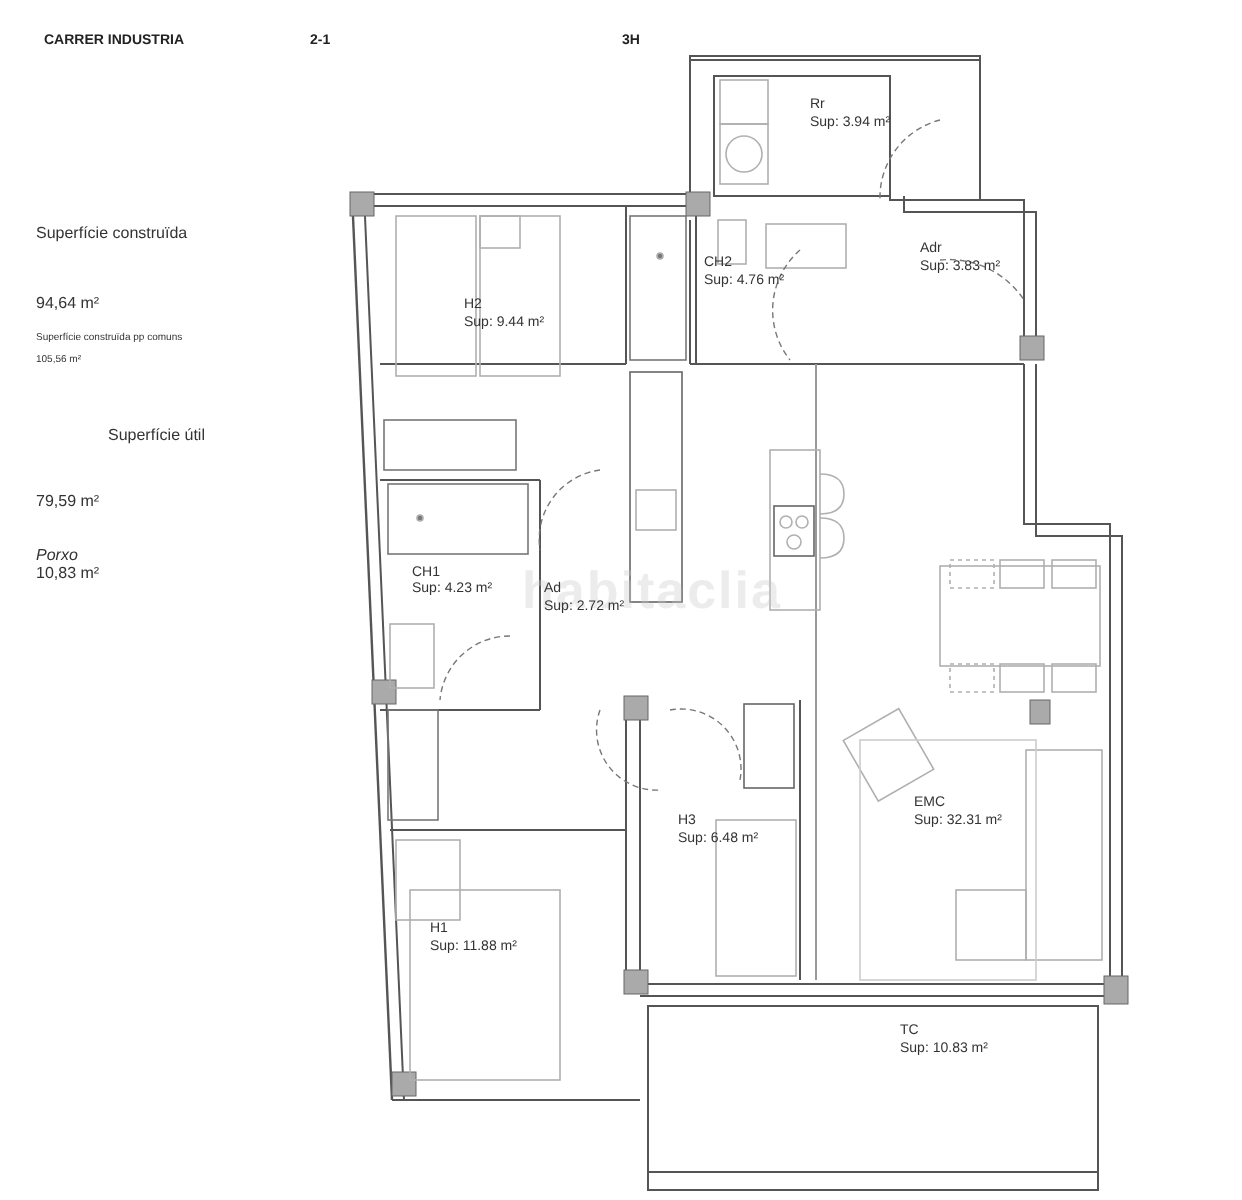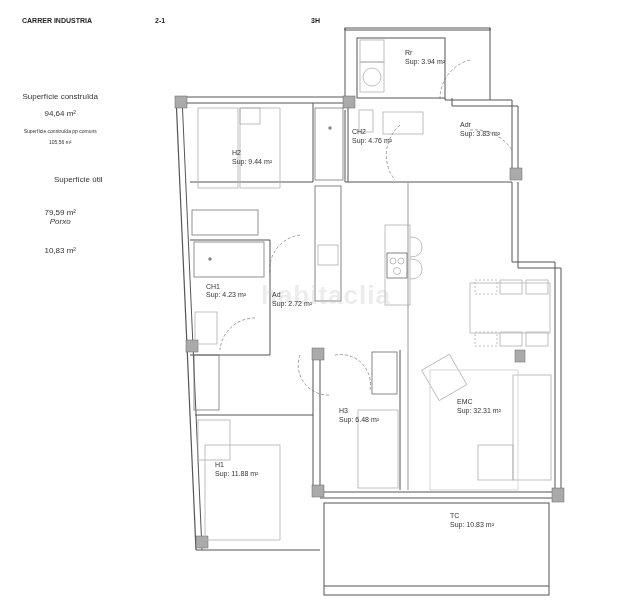--- a/index.html
+++ b/index.html
@@ -13,29 +13,29 @@
   .room { position:absolute; font-size:7px; line-height:9px; color:#333; white-space:nowrap; }
   .watermark { position:absolute; left:261px; top:280px; font-size:26px; color:rgba(200,200,200,0.35); font-weight:bold; letter-spacing:1px; }
 </style>
 </head>
 <body>
 
 <div class="hdr" style="left:22px;">CARRER INDUSTRIA</div>
 <div class="hdr" style="left:155px;">2-1</div>
 <div class="hdr" style="left:311px;">3H</div>
 
-<div class="side" style="top:92px;text-align:center;">
+<div class="side" style="top:112px;">
   <div class="lbl">Superfície construïda</div>
-  <div class="val" style="margin-top:8px;">94,64 m²</div>
+  <div class="val" style="margin-top:26px;">94,64 m²</div>
   <div class="small" style="margin-top:10px;">Superfície construïda pp comuns</div>
   <div class="small" style="margin-top:5px;">105,56 m²</div>
   <div class="lbl" style="margin-top:30px;margin-left:36px;">Superfície útil</div>
   <div class="val" style="margin-top:24px;">79,59 m²</div>
-  <div class="lbl" style="font-style:italic;">Porxo</div>
-  <div class="val" style="margin-top:20px;">10,83 m²</div>
+  <div class="lbl" style="margin-top:18px;font-style:italic;">Porxo</div>
+  <div class="val" style="margin-top:0;">10,83 m²</div>
 </div>
 
 <svg class="plan" width="621" height="600" viewBox="0 0 621 600">
   <g fill="none" stroke="#555" stroke-width="1">
 
     <rect x="345" y="28" width="145" height="2"></rect>
     <polyline points="345,28 345,100"></polyline>
     <polyline points="490,28 490,100"></polyline>
 
     <rect x="357" y="38" width="88" height="60"></rect>

